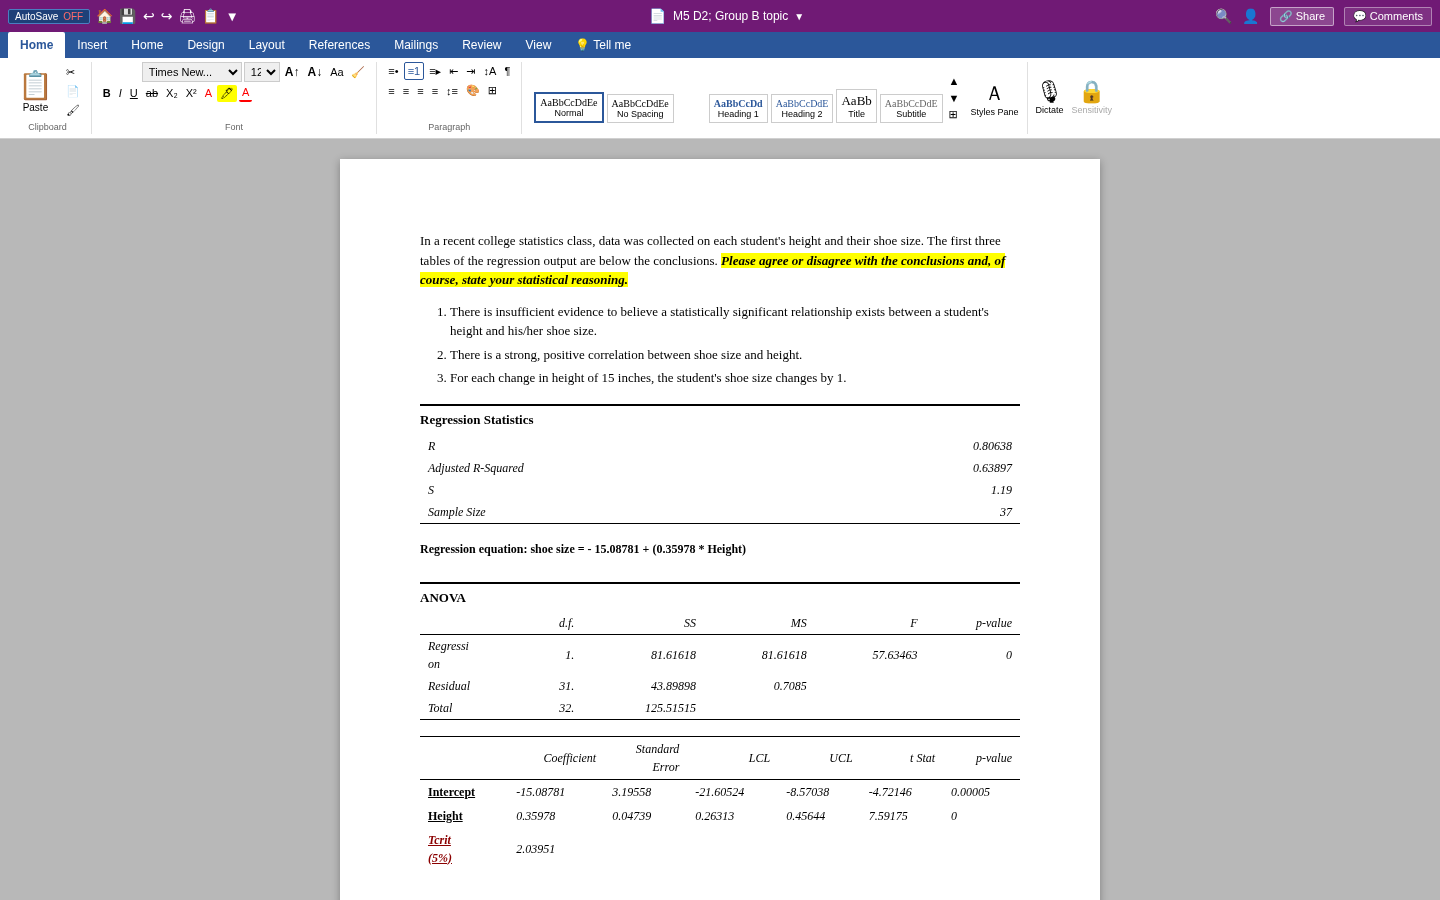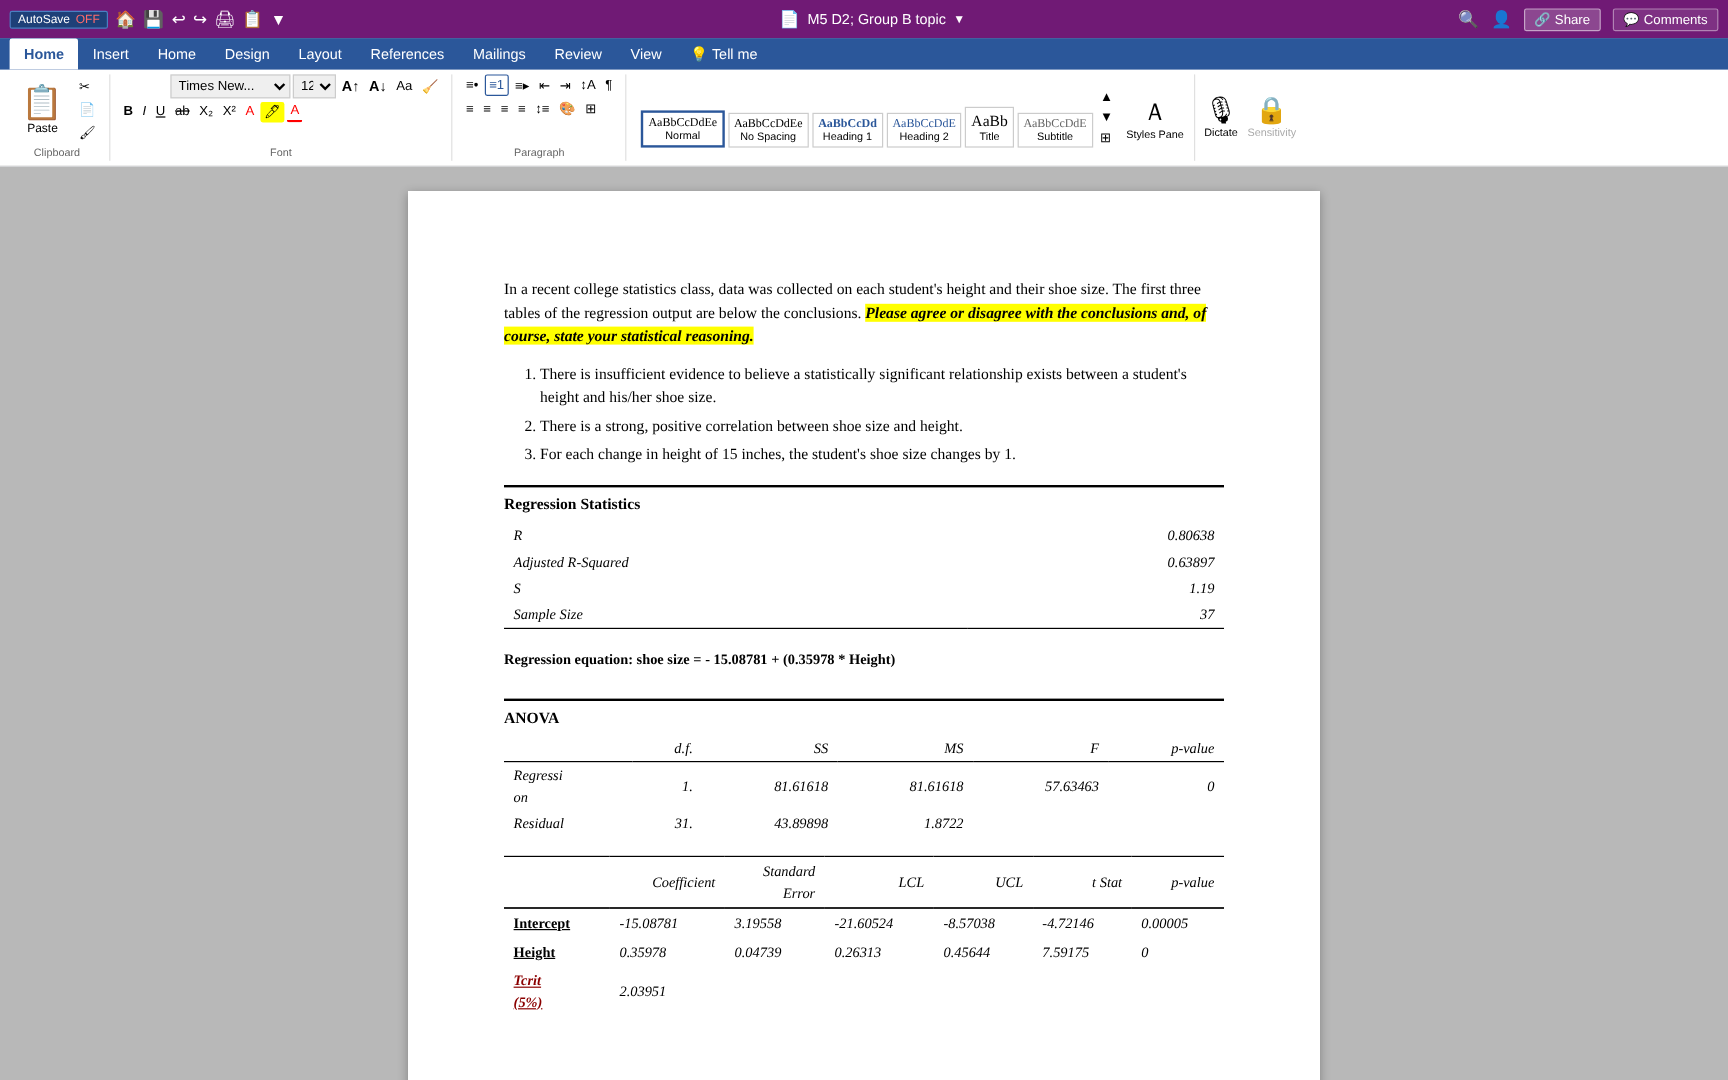--- a/index.html
+++ b/index.html
@@ -304,21 +304,21 @@
     <div class="ribbon-group" style="flex-direction:row;align-items:center;gap:4px;border-right:1px solid #e0e0e0;padding:4px 8px;">
       <div style="display:flex;gap:3px;align-items:flex-end;">
         <div style="display:flex;flex-direction:column;align-items:center;border:2px solid #2b579a;padding:3px 4px;cursor:pointer;">
           <span style="font-size:10px;font-family:serif;">AaBbCcDdEe</span>
           <span style="font-size:9px;">Normal</span>
         </div>
         <div style="display:flex;flex-direction:column;align-items:center;border:1px solid #ccc;padding:3px 4px;cursor:pointer;">
           <span style="font-size:10px;font-family:serif;">AaBbCcDdEe</span>
           <span style="font-size:9px;">No Spacing</span>
         </div>
-        <div style="display:flex;flex-direction:column;align-items:center;border:1px solid #ccc;padding:3px 4px;cursor:pointer;">
+        <div style="display:flex;flex-direction:column;align-items:center;border:1px solid #ccc;padding:3px 4px;cursor:pointer;margin-left:32px;">
           <span style="font-size:10px;font-family:serif;color:#2b579a;font-weight:bold;">AaBbCcDd</span>
           <span style="font-size:9px;">Heading 1</span>
         </div>
         <div style="display:flex;flex-direction:column;align-items:center;border:1px solid #ccc;padding:3px 4px;cursor:pointer;">
           <span style="font-size:10px;font-family:serif;color:#2b579a;">AaBbCcDdE</span>
           <span style="font-size:9px;">Heading 2</span>
         </div>
         <div style="display:flex;flex-direction:column;align-items:center;border:1px solid #ccc;padding:3px 4px;cursor:pointer;">
           <span style="font-size:13px;font-family:serif;">AaBb</span>
           <span style="font-size:9px;">Title</span>
@@ -413,21 +413,29 @@
             <td>1.</td>
             <td>81.61618</td>
             <td>81.61618</td>
             <td>57.63463</td>
             <td>0</td>
           </tr>
           <tr>
             <td>Residual</td>
             <td>31.</td>
             <td>43.89898</td>
-            <td>1.8722</td>
+            <td>0.7085</td>
+            <td></td>
+            <td></td>
+          </tr>
+          <tr class="row-total">
+            <td>Total</td>
+            <td>32.</td>
+            <td>125.51515</td>
+            <td></td>
             <td></td>
             <td></td>
           </tr>
         </tbody>
       </table>
     </div>
 
     <table class="coef-table">
       <thead>
         <tr>

